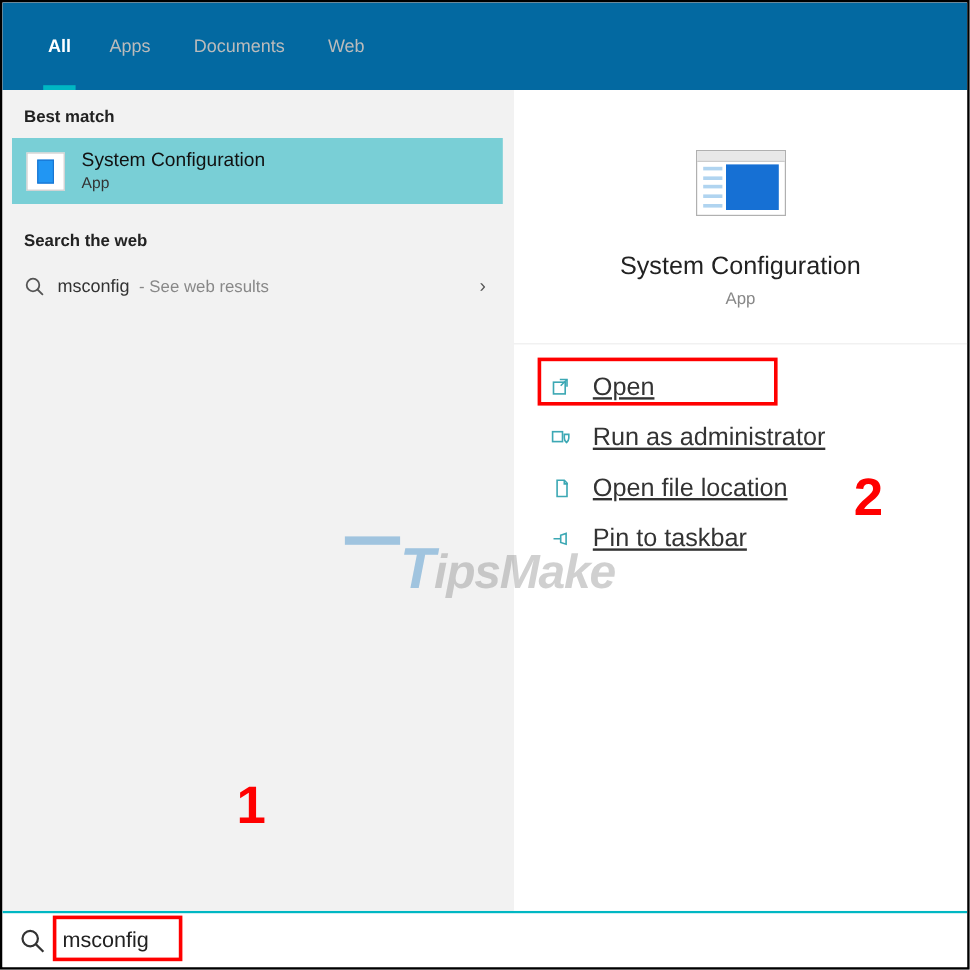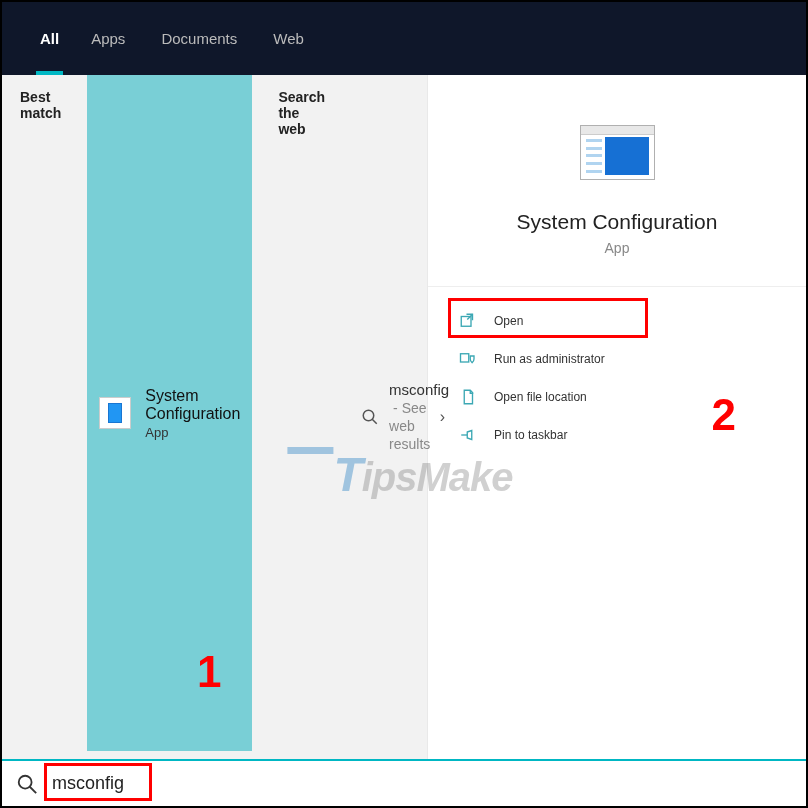--- a/index.html
+++ b/index.html
@@ -16,21 +16,21 @@
       overflow: hidden;
       border: 2px solid #000;
     }
     .outer {
       position: absolute;
       inset: 0;
       display: flex;
       flex-direction: column;
     }
     .header-bar {
-      background: #0f172a;
+      background: #0369a1;
       height: 73px;
       display: flex;
       align-items: center;
       padding-left: 24px;
       gap: 0;
     }
     .tab {
       color: #bbb;
       font-size: 15px;
       padding: 0 18px;
@@ -61,21 +61,21 @@
     .content {
       flex: 1;
       display: flex;
       min-height: 0;
       position: relative;
     }
     .left {
       width: 425px;
       background: #f2f2f2;
       display: flex;
-      flex-direction: row;
+      flex-direction: column;
       position: relative;
     }
     .right {
       flex: 1;
       background: #fff;
       display: flex;
       flex-direction: column;
       border-left: 1px solid #e9e9e9;
     }
     .section-label {
@@ -201,23 +201,24 @@
     }
     .actions {
       padding: 15px 0 0 0;
       position: relative;
     }
     .action-row {
       display: flex;
       align-items: center;
       gap: 16px;
       padding: 9px 30px;
-      font-size: 12px;
+      font-size: 21px;
       color: #333;
       cursor: pointer;
+      text-decoration: underline;
     }
     .action-row .ico {
       width: 20px;
       height: 20px;
       display: flex;
       align-items: center;
       justify-content: center;
       color: #3ca8b4;
       flex-shrink: 0;
     }

